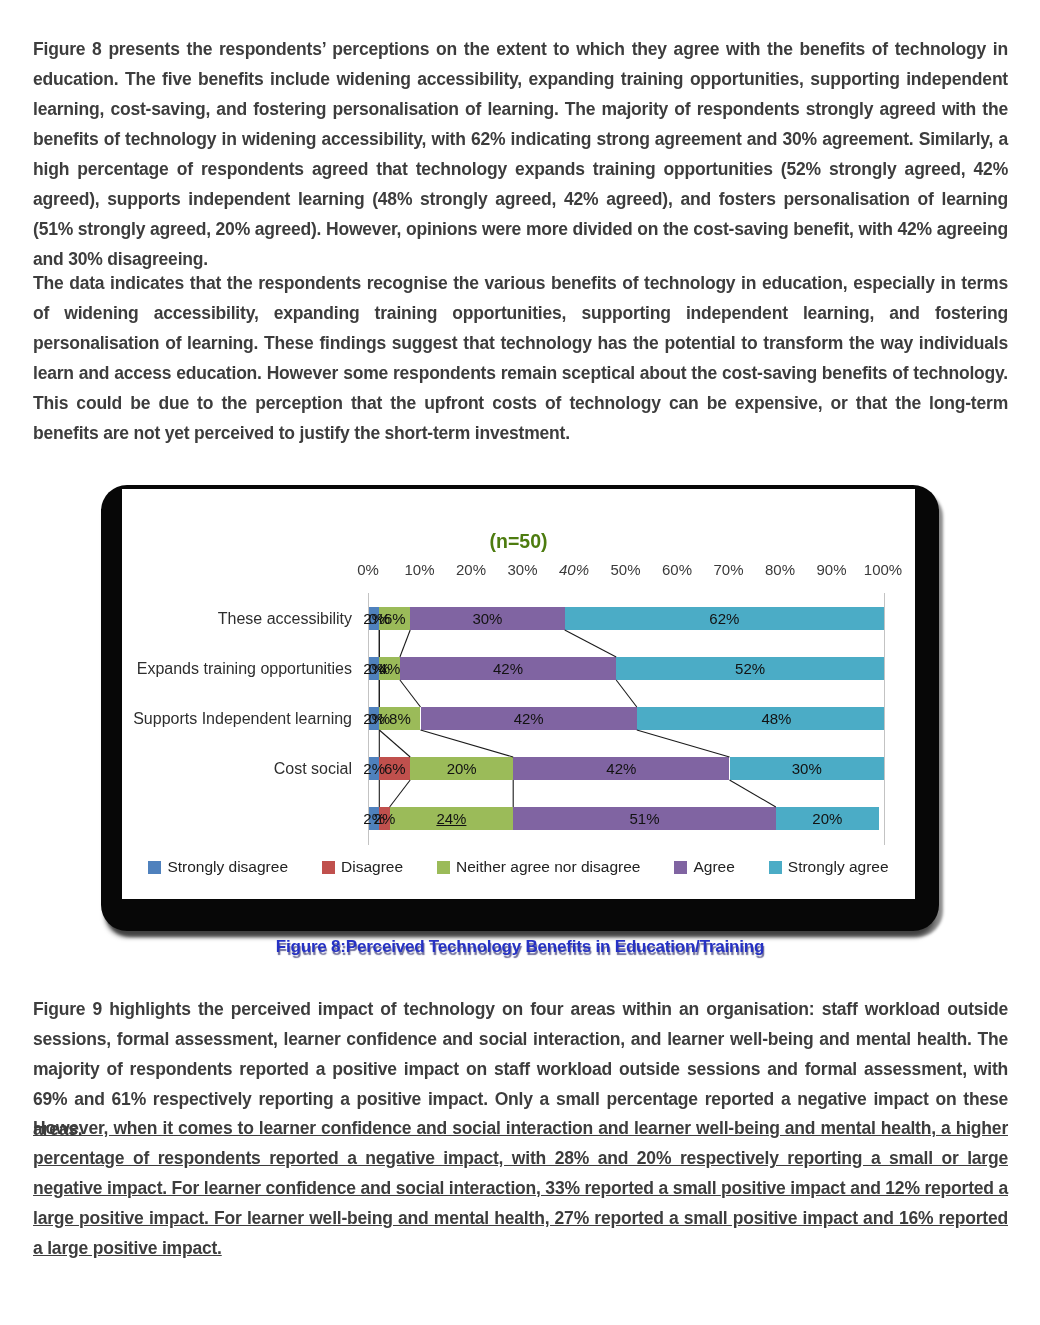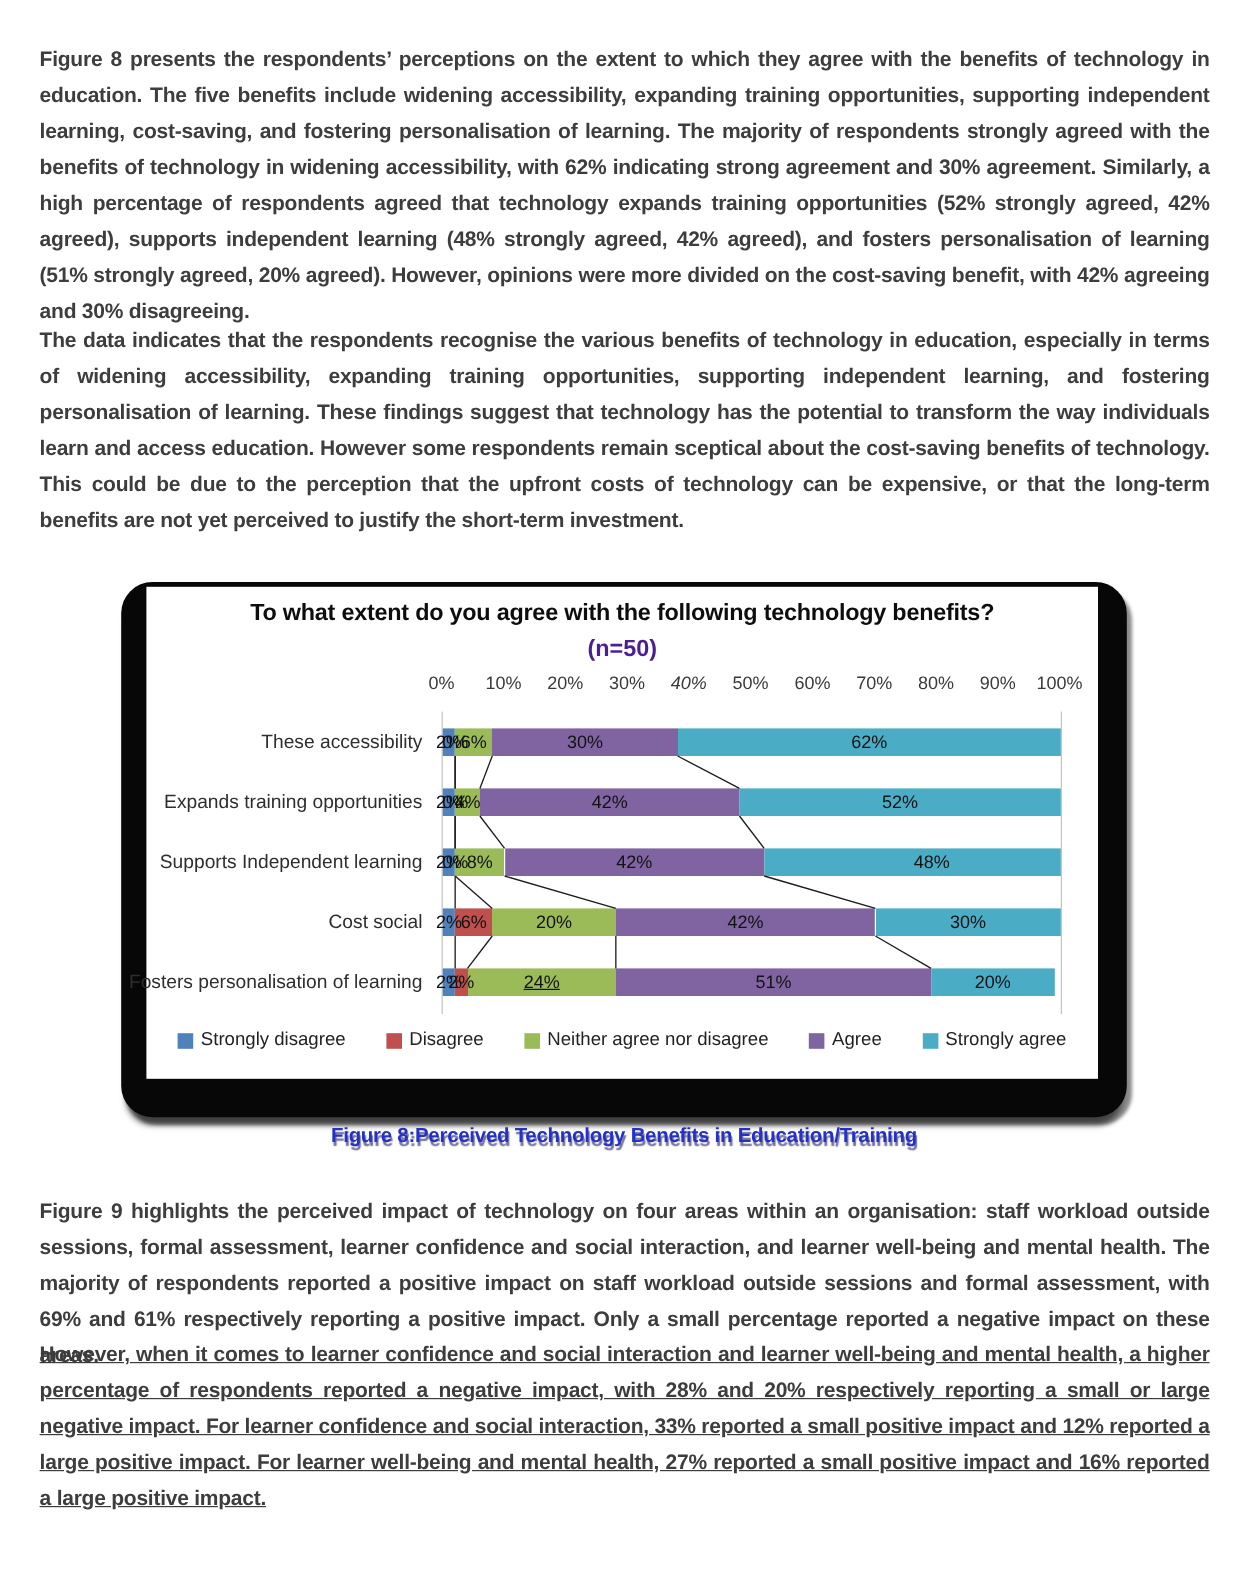--- a/index.html
+++ b/index.html
@@ -26,21 +26,21 @@
   }
   .chart-box{
     position:absolute;left:21px;top:4px;width:793px;height:410px;background:#ffffff;
   }
   .chart-title{
     position:absolute;top:11px;left:0;width:100%;text-align:center;
     font-size:19.5px;font-weight:bold;color:#0d0d0d;letter-spacing:-0.2px;white-space:nowrap;
   }
   .chart-subtitle{
     position:absolute;top:41px;left:0;width:100%;text-align:center;
-    font-size:19.5px;font-weight:bold;color:#4c1d95;
+    font-size:19.5px;font-weight:bold;color:#4d7c0f;
   }
   .ticks{position:absolute;left:246px;top:72px;width:515px;height:20px;}
   .tick{
     position:absolute;top:0;transform:translateX(-50%);
     font-size:15px;color:#3a3a3a;white-space:nowrap;
   }
   .cats{position:absolute;left:0;top:104px;width:236px;height:252px;}
   .cat{
     position:absolute;right:6px;height:23px;line-height:23px;
     font-size:16px;color:#2e2e2e;white-space:nowrap;text-align:right;
@@ -74,41 +74,39 @@
 
 <div class="page">
 
   <p class="body-text p1">Figure 8 presents the respondents’ perceptions on the extent to which they agree with the benefits of technology in education. The five benefits include widening accessibility, expanding training opportunities, supporting independent learning, cost-saving, and fostering personalisation of learning. The majority of respondents strongly agreed with the benefits of technology in widening accessibility, with 62% indicating strong agreement and 30% agreement. Similarly, a high percentage of respondents agreed that technology expands training opportunities (52% strongly agreed, 42% agreed), supports independent learning (48% strongly agreed, 42% agreed), and fosters personalisation of learning (51% strongly agreed, 20% agreed). However, opinions were more divided on the cost-saving benefit, with 42% agreeing and 30% disagreeing.</p>
 
   <p class="body-text p2">The data indicates that the respondents recognise the various benefits of technology in education, especially in terms of widening accessibility, expanding training opportunities, supporting independent learning, and fostering personalisation of learning. These findings suggest that technology has the potential to transform the way individuals learn and access education. However some respondents remain sceptical about the cost-saving benefits of technology. This could be due to the perception that the upfront costs of technology can be expensive, or that the long-term benefits are not yet perceived to justify the short-term investment.</p>
 
   <div class="figure">
     <div class="fig-shadow"></div>
     <div class="chart-box">
-      <div class="chart-title">To what extent do you agree with the following technology benefits?</div>
       <div class="chart-subtitle">(n=50)</div>
       <div class="ticks" id="ticks">
           <span class="tick" style="left: 0px;">0%</span>
           <span class="tick" style="left: 51.5px;">10%</span>
           <span class="tick" style="left: 103px;">20%</span>
           <span class="tick" style="left: 154.5px;">30%</span>
           <span class="tick" style="left: 206px; font-style: italic;">40%</span>
           <span class="tick" style="left: 257.5px;">50%</span>
           <span class="tick" style="left: 309px;">60%</span>
           <span class="tick" style="left: 360.5px;">70%</span>
           <span class="tick" style="left: 412px;">80%</span>
           <span class="tick" style="left: 463.5px;">90%</span>
           <span class="tick" style="left: 515px;">100%</span>
         </div>
       <div class="cats" id="cats">
           <div class="cat" style="top: 14px;">These accessibility</div>
           <div class="cat" style="top: 64px;">Expands training opportunities</div>
           <div class="cat" style="top: 114px;">Supports Independent learning</div>
           <div class="cat" style="top: 164px;">Cost social</div>
-          <div class="cat" style="top: 214px;">Fosters personalisation of learning</div>
         </div>
       <div class="plot" id="plot">
           <div class="bar-row" style="top: 14px;">
             <div class="seg" style="left: 0px; width: 10.3px; background: rgb(79, 129, 189);"></div>
             <span class="seg-label" style="left: 5.15px;">2%</span>
             <div class="seg" style="left: 10.3px; width: 0px; background: rgb(192, 80, 77);"></div>
             <span class="seg-label" style="left: 10.3px;">0%</span>
             <div class="seg" style="left: 10.3px; width: 30.9px; background: rgb(155, 187, 89);"></div>
             <span class="seg-label" style="left: 25.75px;">6%</span>
             <div class="seg" style="left: 41.2px; width: 154.5px; background: rgb(128, 100, 162);"></div>

